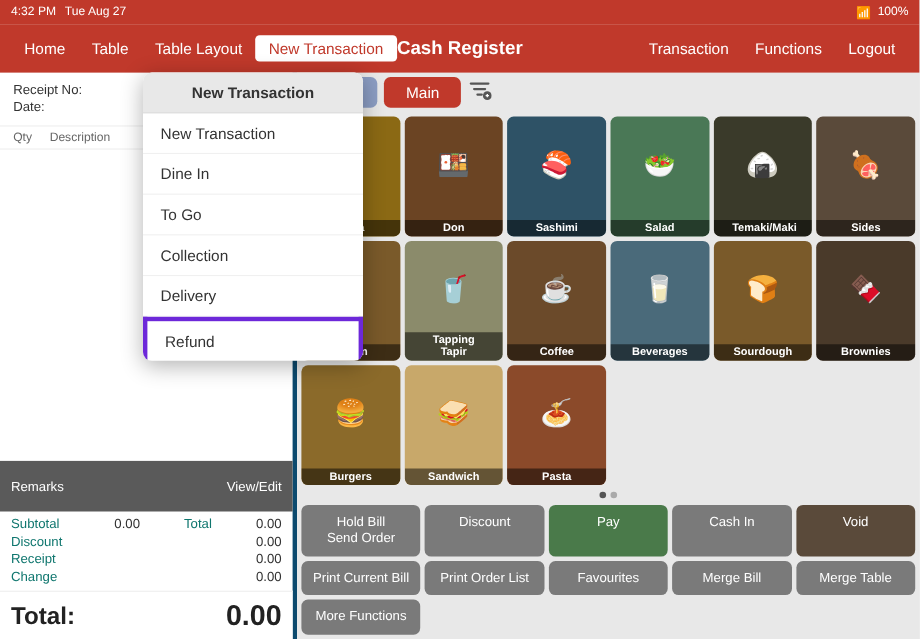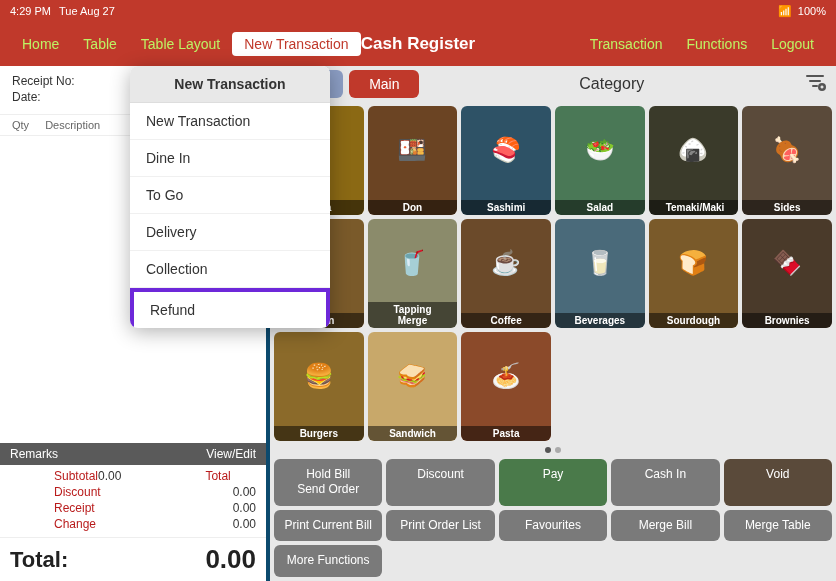--- a/index.html
+++ b/index.html
@@ -30,21 +30,21 @@
     .nav-bar {
       background: #c0392b;
       height: 44px;
       display: flex;
       align-items: center;
       padding: 0 10px;
       position: relative;
     }
     .nav-left { display: flex; align-items: center; gap: 0; }
     .nav-item {
-      color: #bef264;
+      color: #ffffff;
       padding: 4px 12px;
       font-size: 14px;
       cursor: pointer;
       border-radius: 4px;
     }
     .nav-item.active {
       background: white;
       color: #c0392b;
       font-weight: 500;
     }
@@ -88,33 +88,33 @@
     }
     .receipt-body {
       flex: 1;
       overflow-y: auto;
     }
     .remarks-bar {
       background: #5a5a5a;
       color: white;
       display: flex;
       justify-content: space-between;
-      padding: 4px 10px;
+      padding: 16px 10px;
       font-size: 12px;
     }
     .totals-section {
       padding: 4px 10px;
       font-size: 12px;
     }
     .totals-row {
       display: flex;
       justify-content: space-between;
       margin-bottom: 2px;
     }
-    .totals-row .label { color: #b91c1c; margin-left: 44px; }
+    .totals-row .label { color: #0f766e; }
     .totals-row .amount { color: #333; }
     .total-big {
       background: white;
       padding: 6px 10px;
       display: flex;
       align-items: center;
       justify-content: space-between;
       border-top: 1px solid #eee;
     }
     .total-big .label {
@@ -303,21 +303,21 @@
       align-items: center;
       justify-content: center;
       font-size: 24px;
     }
   </style>
 </head>
 <body>
 
 <div class="status-bar">
   <div class="status-bar-left">
-    <span>4:29 PM</span>
+    <span>4:32 PM</span>
     <span>Tue Aug 27</span>
   </div>
   <div class="status-bar-right">
     <span>📶</span>
     <span>100%</span>
   </div>
 </div>
 
 <div class="nav-bar">
   <div class="nav-left">
@@ -377,21 +377,20 @@
       <span class="label">Total:</span>
       <span class="amount">0.00</span>
     </div>
   </div>
 
   <div class="right-panel">
 
     <div class="category-header">
       <div class="tab-back">Back</div>
       <div class="tab-main">Main</div>
-      <div class="category-title">Category</div>
       <div class="filter-icon">
         <svg width="22" height="22" viewBox="0 0 22 22" fill="none">
           <rect x="2" y="4" width="18" height="2" rx="1" fill="#555"></rect>
           <rect x="5" y="9" width="12" height="2" rx="1" fill="#555"></rect>
           <rect x="8" y="14" width="6" height="2" rx="1" fill="#555"></rect>
           <circle cx="18" cy="16" r="4" fill="#555"></circle>
           <line x1="16.5" y1="16" x2="19.5" y2="16" stroke="white" stroke-width="1.2"></line>
           <line x1="18" y1="14.5" x2="18" y2="17.5" stroke="white" stroke-width="1.2"></line>
         </svg>
       </div>
@@ -421,21 +420,21 @@
         <div class="category-item food-sides">
     <div class="cat-img-placeholder">🍖</div>
     <div class="cat-label">Sides</div>
   </div>
         <div class="category-item food-dusun">
     <div class="cat-img-placeholder">🍶</div>
     <div class="cat-label">Dusun</div>
   </div>
         <div class="category-item food-tapping">
     <div class="cat-img-placeholder">🥤</div>
-    <div class="cat-label">Tapping Merge</div>
+    <div class="cat-label">Tapping Tapir</div>
   </div>
         <div class="category-item food-coffee">
     <div class="cat-img-placeholder">☕</div>
     <div class="cat-label">Coffee</div>
   </div>
         <div class="category-item food-beverages">
     <div class="cat-img-placeholder">🥛</div>
     <div class="cat-label">Beverages</div>
   </div>
         <div class="category-item food-sourdough">
@@ -482,17 +481,17 @@
 
   </div>
 </div>
 
 <div class="dropdown-overlay">
   <div class="dropdown-header">New Transaction</div>
   <div id="dropdown-items">
       <div class="dropdown-item">New Transaction</div>
       <div class="dropdown-item">Dine In</div>
       <div class="dropdown-item">To Go</div>
+      <div class="dropdown-item">Collection</div>
       <div class="dropdown-item">Delivery</div>
-      <div class="dropdown-item">Collection</div>
       <div class="dropdown-item highlighted">Refund</div>
     </div>
 </div>
 
 </body></html>

